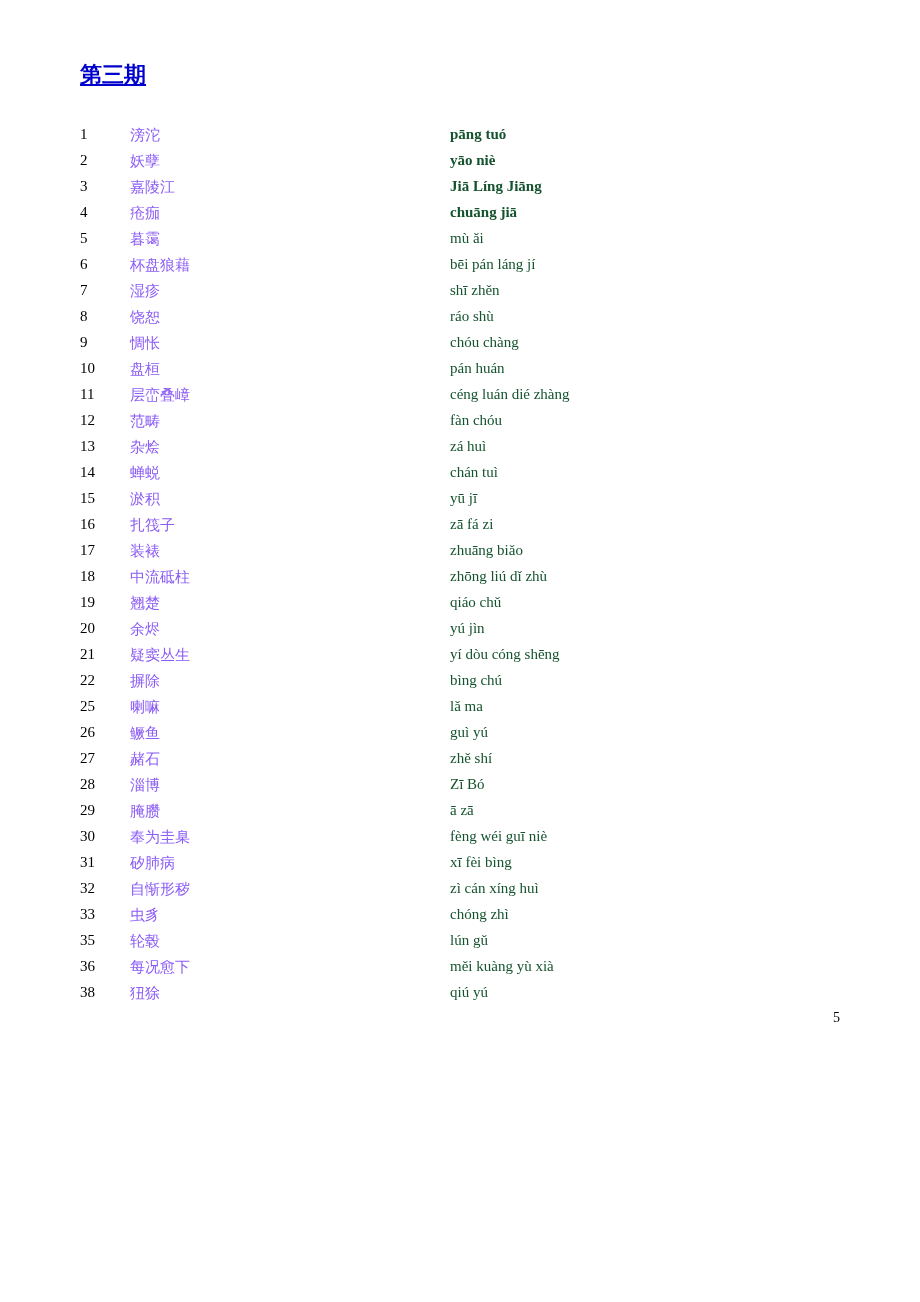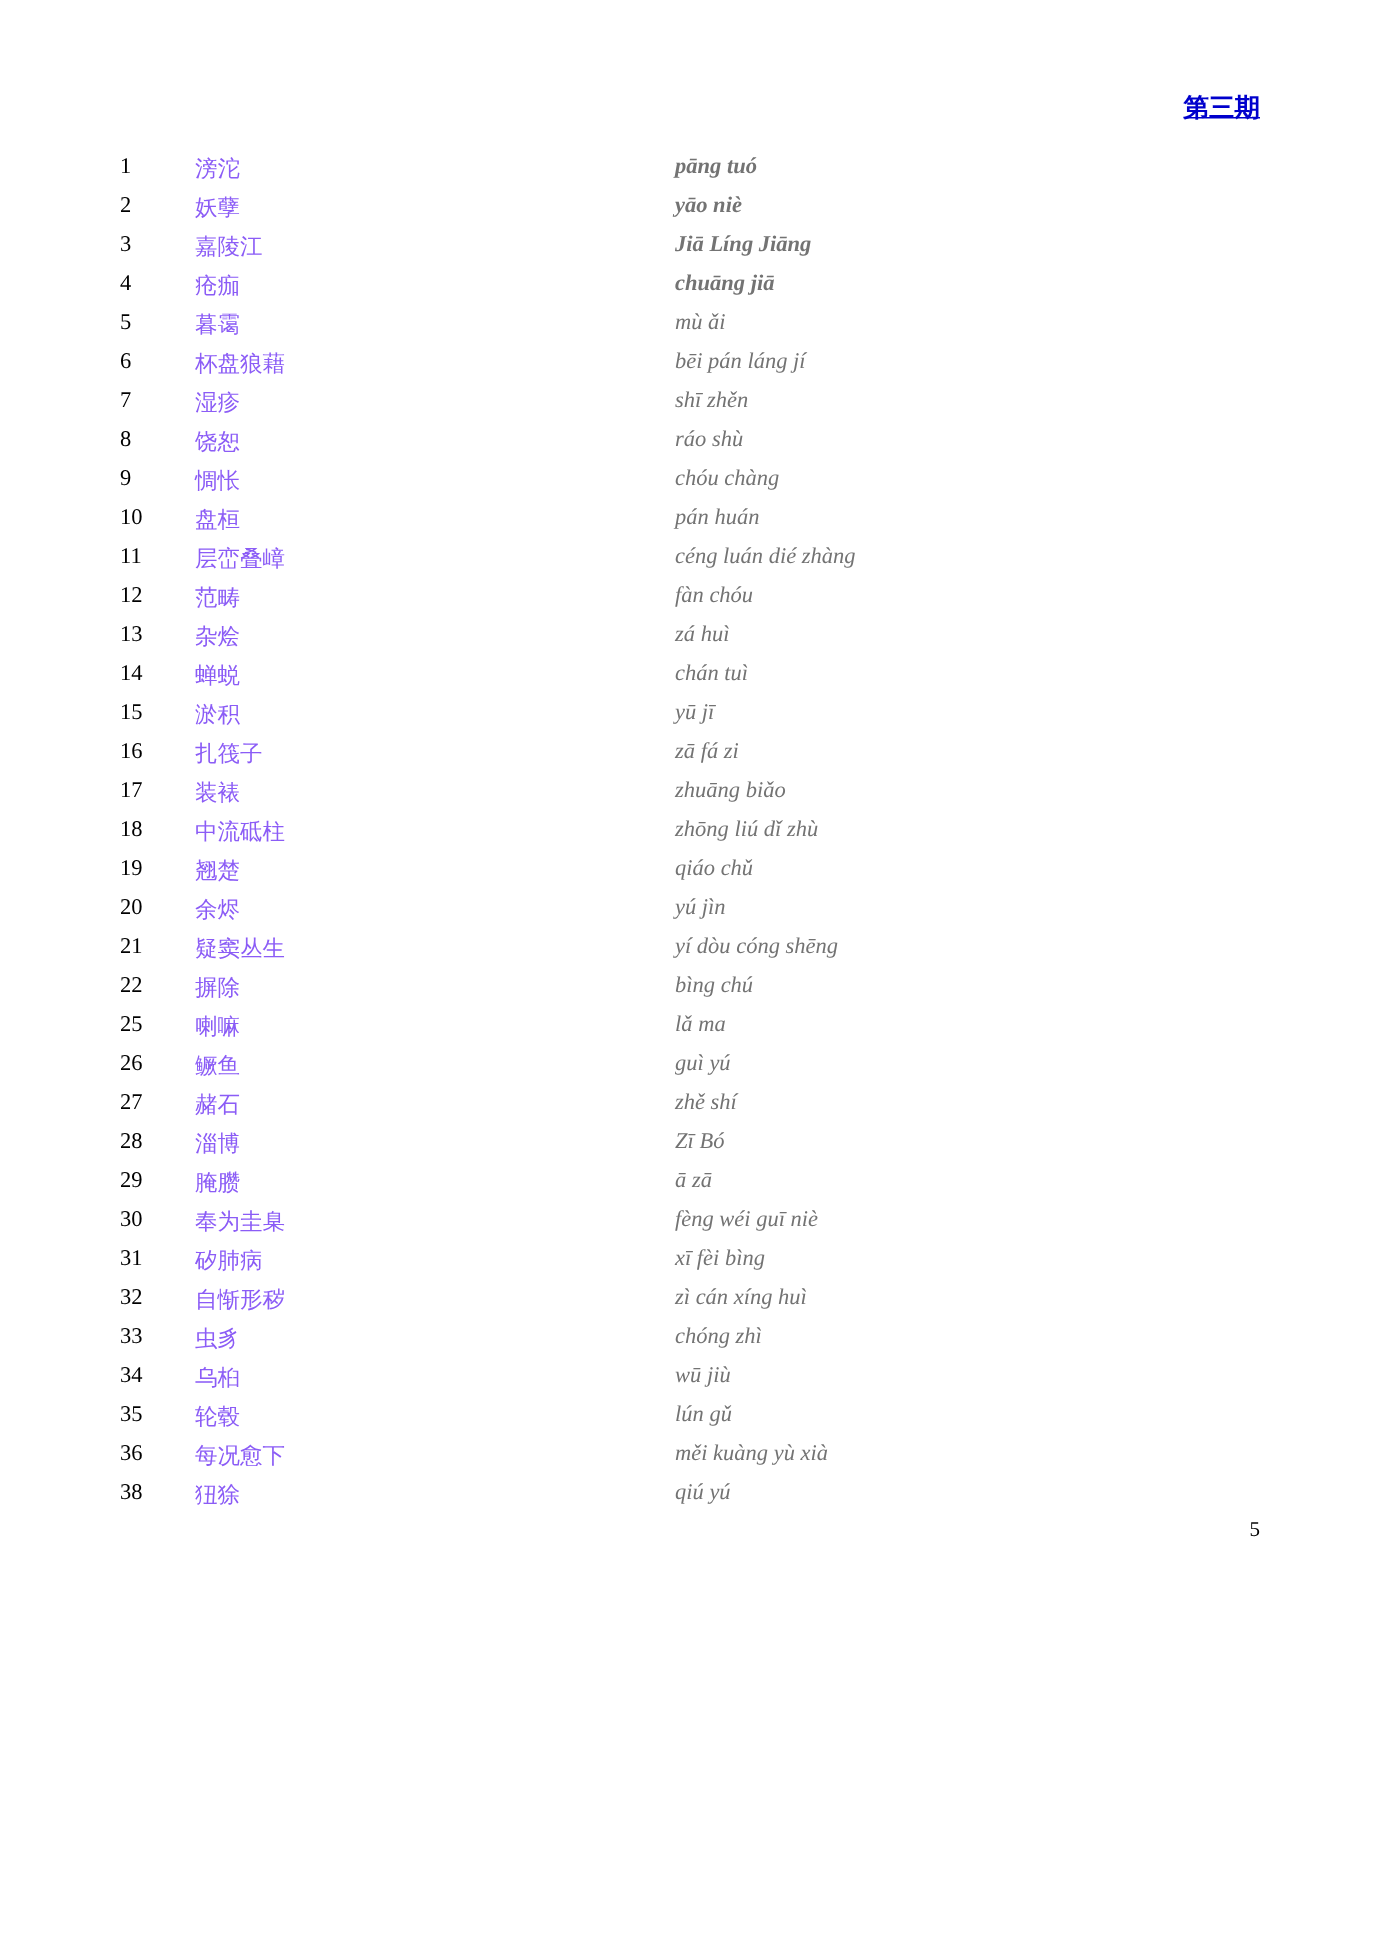--- a/index.html
+++ b/index.html
@@ -14,49 +14,48 @@
       color: #000000;
       width: 920px;
       min-height: 1302px;
       position: relative;
     }
     .page-container {
       padding: 60px 80px 60px 80px;
       position: relative;
     }
     .page-title {
-      text-align: right;
+      text-align: left;
       color: #0000cc;
-      font-size: 17px;
+      font-size: 22px;
       font-weight: bold;
-      margin-bottom: 16px;
+      margin-bottom: 32px;
       text-decoration: underline;
     }
     .vocab-table {
       width: 100%;
       border-collapse: collapse;
     }
     .vocab-table tr td {
       padding: 3.5px 0;
       vertical-align: top;
     }
     .col-num {
       width: 50px;
       color: #000;
       font-family: "Times New Roman", serif;
     }
     .col-chinese {
       width: 320px;
       color: #8b5cf6;
     }
     .col-pinyin {
-      color: #737373;
+      color: #14532d;
       font-family: "Times New Roman", serif;
       font-weight: bold;
-      font-style: italic;
     }
     .col-pinyin.normal-weight {
       font-weight: normal;
     }
     .page-number {
       position: absolute;
       bottom: 40px;
       right: 80px;
       font-family: "Times New Roman", serif;
       font-size: 14px;
@@ -219,25 +218,20 @@
           <td class="col-num">32</td>
           <td class="col-chinese">自惭形秽</td>
           <td class="col-pinyin normal-weight">zì cán xíng huì</td>
         </tr>
         <tr>
           <td class="col-num">33</td>
           <td class="col-chinese">虫豸</td>
           <td class="col-pinyin normal-weight">chóng zhì</td>
         </tr>
         <tr>
-          <td class="col-num">34</td>
-          <td class="col-chinese">乌桕</td>
-          <td class="col-pinyin normal-weight">wū jiù</td>
-        </tr>
-        <tr>
           <td class="col-num">35</td>
           <td class="col-chinese">轮毂</td>
           <td class="col-pinyin normal-weight">lún gǔ</td>
         </tr>
         <tr>
           <td class="col-num">36</td>
           <td class="col-chinese">每况愈下</td>
           <td class="col-pinyin normal-weight">měi kuàng yù xià</td>
         </tr>
         <tr>

